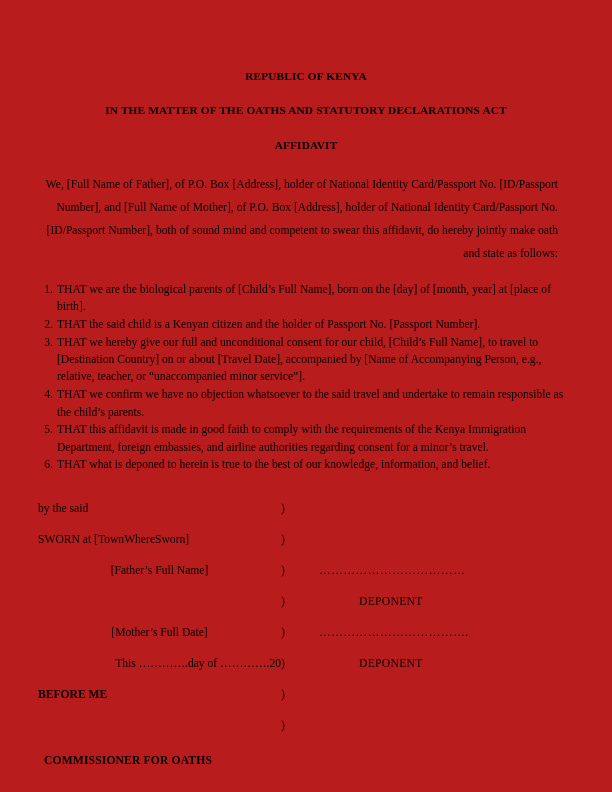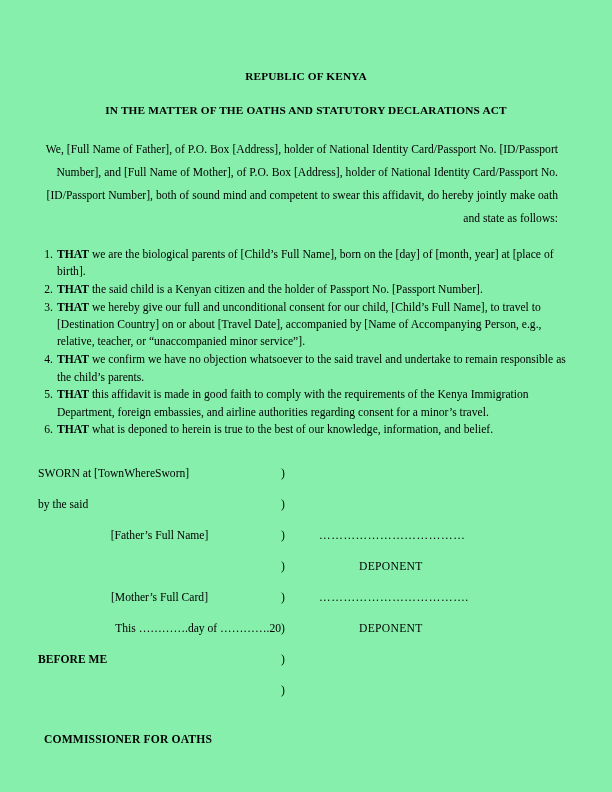--- a/index.html
+++ b/index.html
@@ -12,21 +12,21 @@
     height: 792px;
     font-family: "Liberation Serif", "DejaVu Serif", serif;
     color: #000000;
     -webkit-font-smoothing: antialiased;
   }
 
   .page {
     position: relative;
     width: 612px;
     height: 792px;
-    background: #86efac;
+    background: #b91c1c;
     box-sizing: border-box;
     padding: 0;
     overflow: hidden;
   }
 
   .content {
     position: absolute;
     left: 38px;
     top: 64px;
     width: 536px;
@@ -68,21 +68,21 @@
     margin-bottom: 0.5px;
   }
   .clauses li .num {
     position: absolute;
     left: 1px;
     top: 0;
     width: 14px;
     text-align: right;
   }
   .clauses li .that {
-    font-weight: bold;
+    font-weight: normal;
   }
 
   
   .jurat {
     margin-top: 20px;
     font-size: 11.6px;
     line-height: 1;
     border-collapse: collapse;
     width: 536px;
     table-layout: fixed;
@@ -111,71 +111,72 @@
     letter-spacing: 0.6px;
     white-space: nowrap;
   }
   .deponent {
     display: inline-block;
     padding-left: 48px;
     letter-spacing: 0.3px;
   }
 
   .commissioner {
-    margin-top: 26px;
+    margin-top: 12px;
     padding-left: 6px;
     font-weight: bold;
     font-size: 11.6px;
     letter-spacing: 0.15px;
   }
 </style>
 </head>
 <body>
 
 <div class="page">
   <div class="content">
 
     <div class="heading h-republic">REPUBLIC OF KENYA</div>
     <div class="heading h-matter">IN THE MATTER OF THE OATHS AND STATUTORY DECLARATIONS ACT</div>
+    <div class="heading h-affidavit">AFFIDAVIT</div>
 
     <p class="intro">We, [Full Name of Father], of P.O. Box [Address], holder of National Identity Card/Passport No. [ID/Passport Number], and [Full Name of Mother], of P.O. Box [Address], holder of National Identity Card/Passport No. [ID/Passport Number], both of sound mind and competent to swear this affidavit, do hereby jointly make oath and state as follows:</p>
 
     <ol class="clauses" id="clauses-list">
         <li><span class="num">1.</span><span class="that">THAT</span><span> we are the biological parents of [Child’s Full Name], born on the [day] of [month, year] at [place of birth].</span></li>
         <li><span class="num">2.</span><span class="that">THAT</span><span> the said child is a Kenyan citizen and the holder of Passport No. [Passport Number].</span></li>
         <li><span class="num">3.</span><span class="that">THAT</span><span> we hereby give our full and unconditional consent for our child, [Child’s Full Name], to travel to [Destination Country] on or about [Travel Date], accompanied by [Name of Accompanying Person, e.g., relative, teacher, or “unaccompanied minor service”].</span></li>
         <li><span class="num">4.</span><span class="that">THAT</span><span> we confirm we have no objection whatsoever to the said travel and undertake to remain responsible as the child’s parents.</span></li>
         <li><span class="num">5.</span><span class="that">THAT</span><span> this affidavit is made in good faith to comply with the requirements of the Kenya Immigration Department, foreign embassies, and airline authorities regarding consent for a minor’s travel.</span></li>
         <li><span class="num">6.</span><span class="that">THAT</span><span> what is deponed to herein is true to the best of our knowledge, information, and belief.</span></li>
       </ol>
 
     <table class="jurat">
       <tbody id="jurat-body">
           <tr>
-            <td class="c-label lbl-indent-a">SWORN at [TownWhereSworn]</td>
+            <td class="c-label lbl-indent-b">by the said</td>
             <td class="c-brace"><span class="brace">)</span></td>
             <td class="c-right"></td>
           </tr>
           <tr>
-            <td class="c-label lbl-indent-b">by the said</td>
+            <td class="c-label lbl-indent-a">SWORN at [TownWhereSworn]</td>
             <td class="c-brace"><span class="brace">)</span></td>
             <td class="c-right"></td>
           </tr>
           <tr>
             <td class="c-label lbl-indent-c">[Father’s Full Name]</td>
             <td class="c-brace"><span class="brace">)</span></td>
             <td class="c-right"><span class="dots">………………………………</span></td>
           </tr>
           <tr>
             <td class="c-label "></td>
             <td class="c-brace"><span class="brace">)</span></td>
             <td class="c-right"><span class="deponent">DEPONENT</span></td>
           </tr>
           <tr>
-            <td class="c-label lbl-indent-c">[Mother’s Full Card]</td>
+            <td class="c-label lbl-indent-c">[Mother’s Full Date]</td>
             <td class="c-brace"><span class="brace">)</span></td>
             <td class="c-right"><span class="dots">……………………………….</span></td>
           </tr>
           <tr>
             <td class="c-label lbl-indent-d">This ………….day of ………….20</td>
             <td class="c-brace"><span class="brace">)</span></td>
             <td class="c-right"><span class="deponent">DEPONENT</span></td>
           </tr>
           <tr>
             <td class="c-label lbl-indent-e lbl-strong">BEFORE ME</td>

